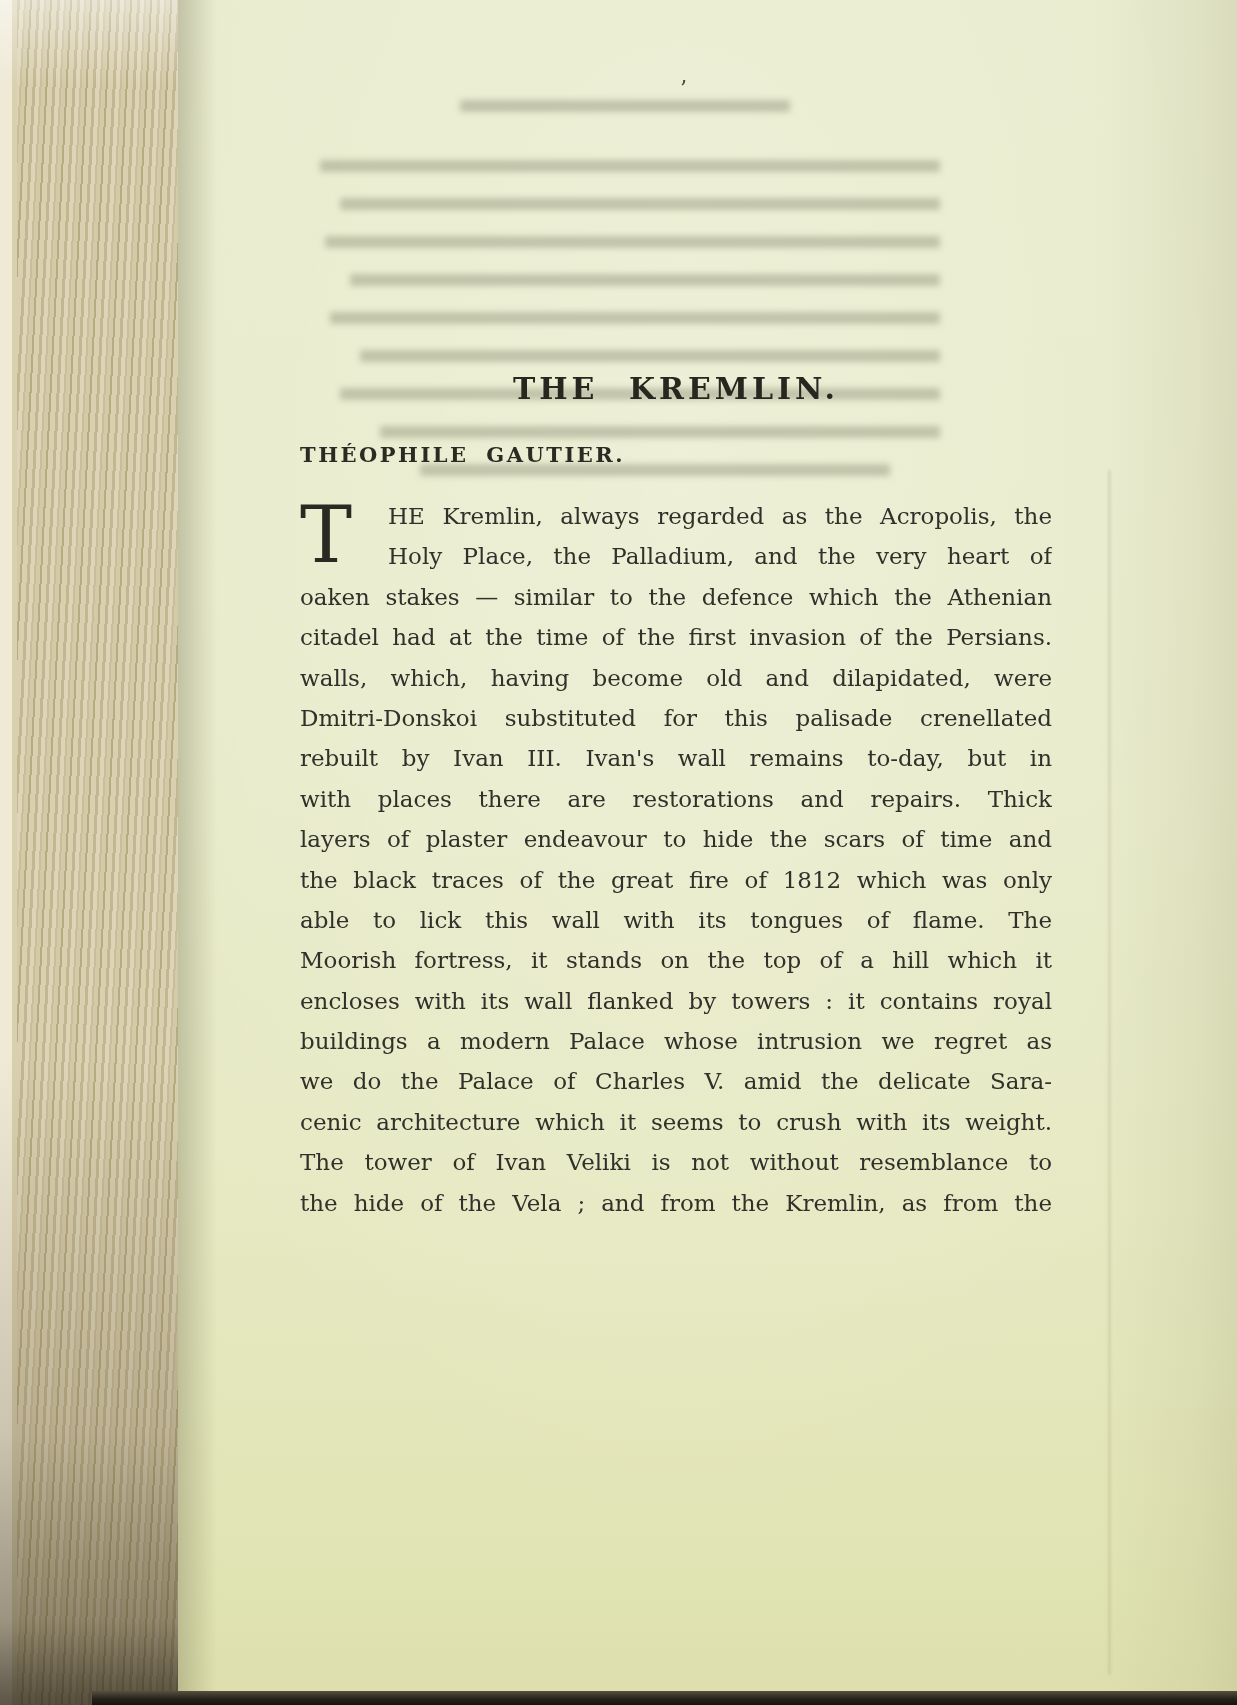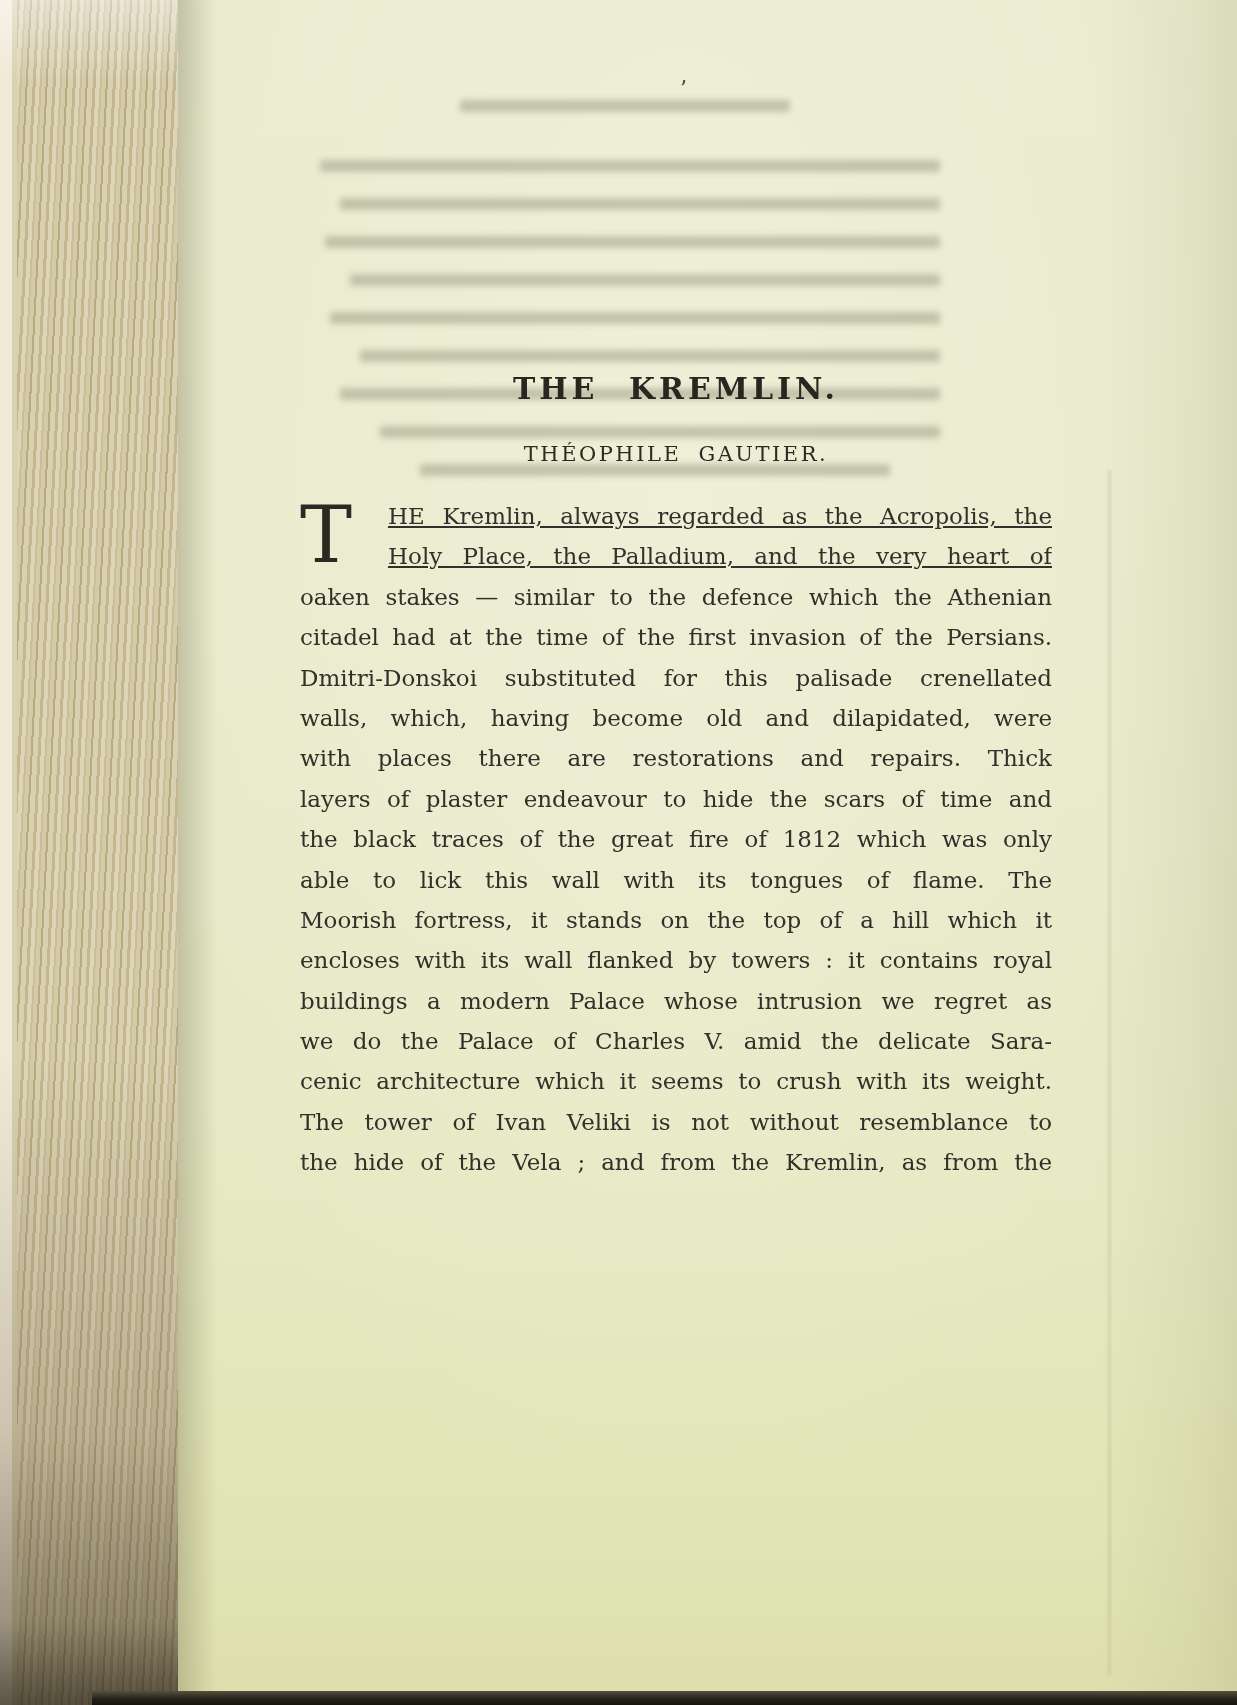--- a/index.html
+++ b/index.html
@@ -74,42 +74,41 @@
   }
   .title {
     position: absolute; top: 371px; left: 0; width: 100%;
     text-align: center;
     font-size: 30px; font-weight: bold;
     letter-spacing: 4px; word-spacing: 16px;
     color: #28271f;
   }
   .author {
     position: absolute; top: 442px; left: 0; width: 100%;
-    text-align: center;
-    font-size: 21px; font-weight: normal;
+    font-size: 21px; font-weight: bold;
     letter-spacing: 2.5px; word-spacing: 8px;
     color: #2c2b23;
   }
   .body-text {
     position: absolute; top: 496px; left: 0; width: 100%;
     font-size: 23px;
   }
   .dropcap {
     position: absolute; left: 0; top: 0;
     font-size: 78px; line-height: 78px;
     color: #2b2a22;
   }
   .line {
     height: 40.4px; line-height: 40.4px;
     overflow: hidden;
     text-align: justify;
     text-align-last: justify;
     text-justify: inter-word;
   }
-  .line.ind { padding-left: 88px; text-decoration: underline; }
+  .line.ind { padding-left: 88px; }
 </style>
 </head>
 <body>
 
 <div class="scan">
 
   <div class="book-edge"></div>
   <div class="gutter"></div>
 
   <div class="ghost">
@@ -130,22 +129,23 @@
   <div class="page-content">
     <div class="title">THE KREMLIN.</div>
     <div class="author">THÉOPHILE GAUTIER.</div>
 
     <div class="body-text">
       <span class="dropcap">T</span>
       <div class="line ind">HE Kremlin, always regarded as the Acropolis, the</div>
       <div class="line ind">Holy Place, the Palladium, and the very heart of</div>
       <div class="line">oaken stakes — similar to the defence which the Athenian</div>
       <div class="line">citadel had at the time of the first invasion of the Persians.</div>
+      <div class="line">walls, which, having become old and dilapidated, were</div>
       <div class="line">Dmitri-Donskoi substituted for this palisade crenellated</div>
-      <div class="line">walls, which, having become old and dilapidated, were</div>
+      <div class="line">rebuilt by Ivan III.  Ivan's wall remains to-day, but in</div>
       <div class="line">with places there are restorations and repairs.  Thick</div>
       <div class="line">layers of plaster endeavour to hide the scars of time and</div>
       <div class="line">the black traces of the great fire of 1812 which was only</div>
       <div class="line">able to lick this wall with its tongues of flame.  The</div>
       <div class="line">Moorish fortress, it stands on the top of a hill which it</div>
       <div class="line">encloses with its wall flanked by towers : it contains royal</div>
       <div class="line">buildings a modern Palace whose intrusion we regret as</div>
       <div class="line">we do the Palace of Charles V. amid the delicate Sara-</div>
       <div class="line">cenic architecture which it seems to crush with its weight.</div>
       <div class="line">The tower of Ivan Veliki is not without resemblance to</div>

